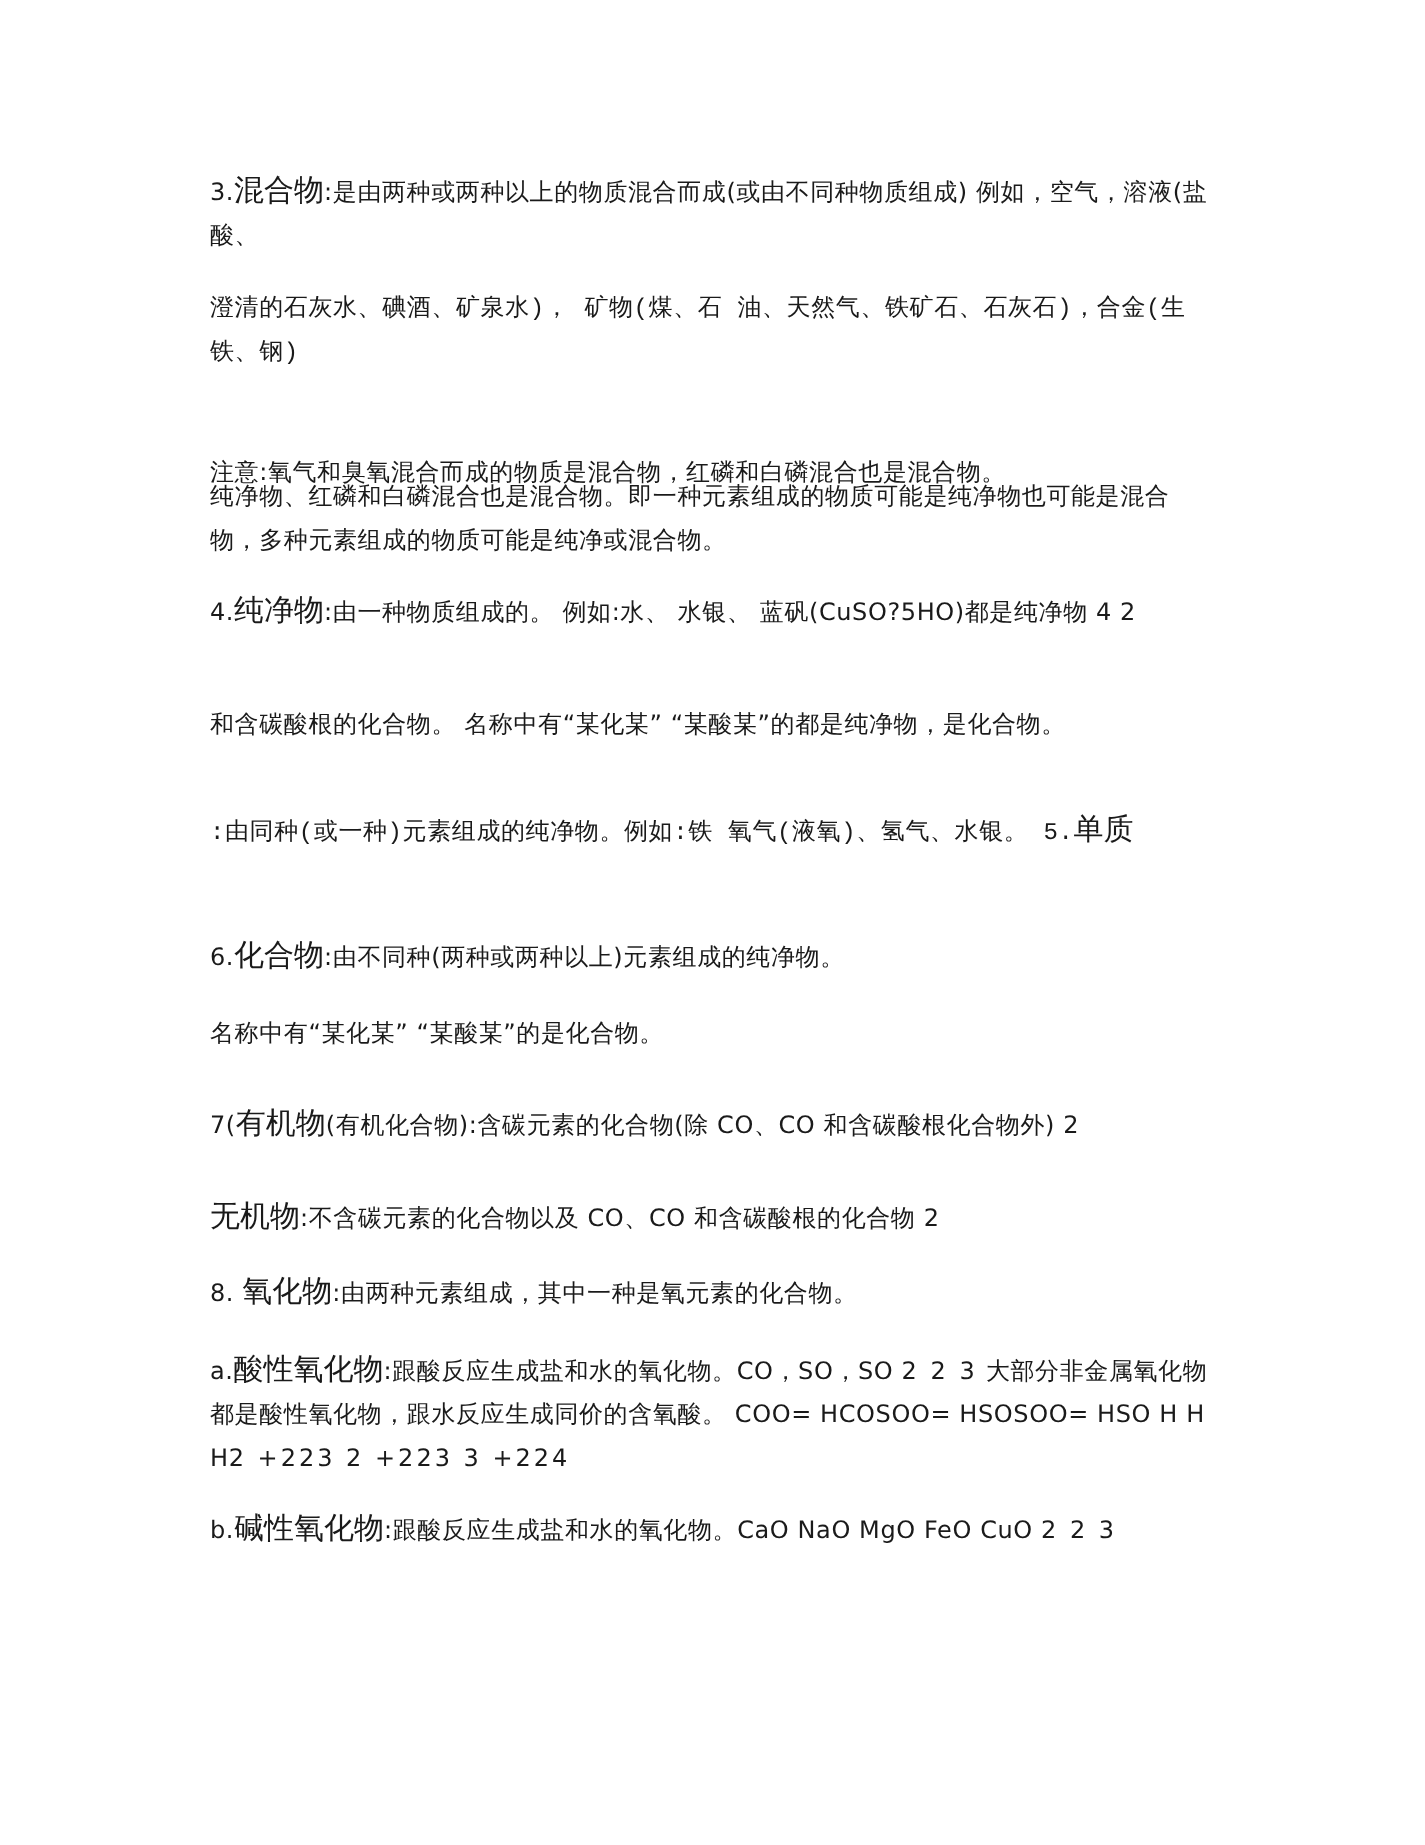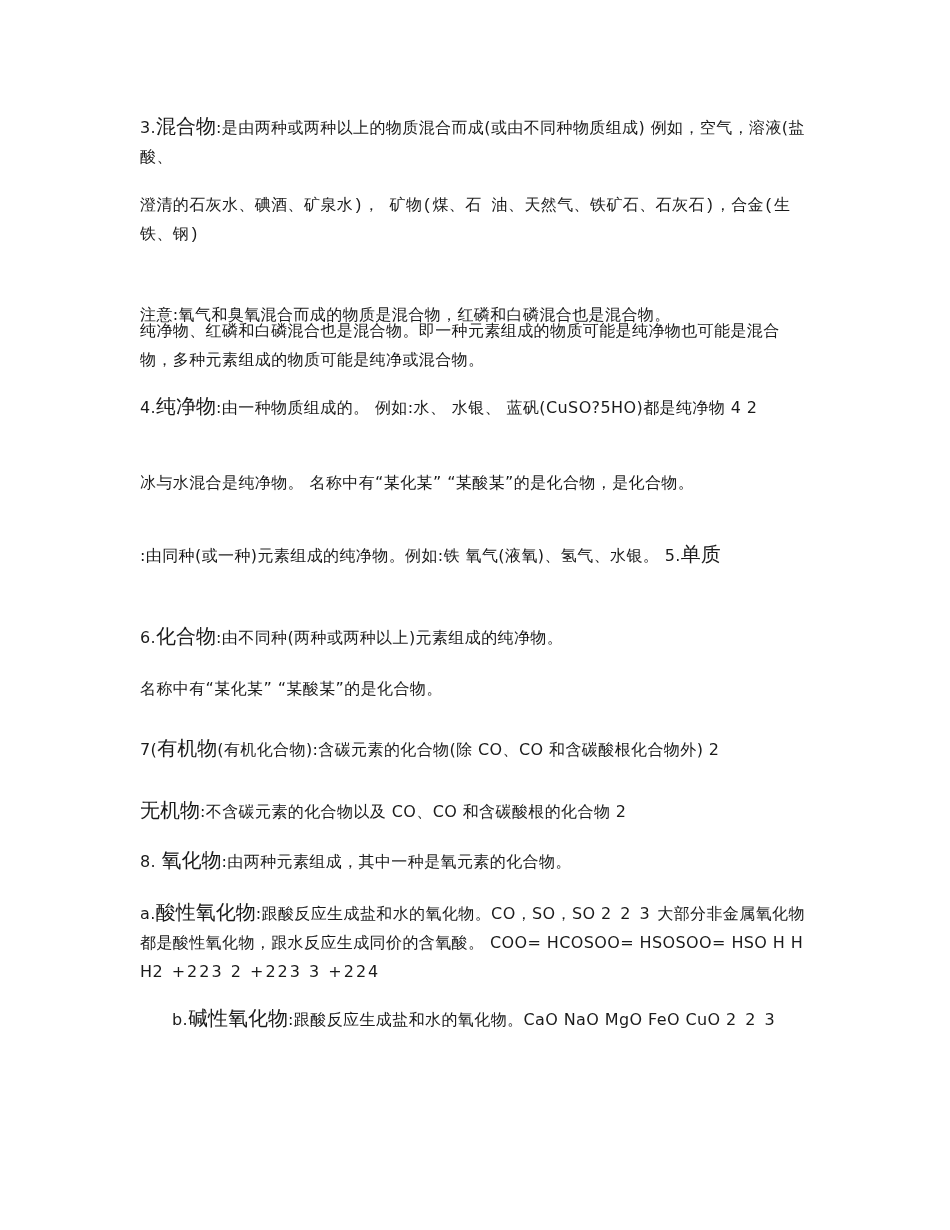--- a/index.html
+++ b/index.html
@@ -8,44 +8,44 @@
     .page { position: absolute; left: 140px; top: 112px; width: 672px; }
     .para { font-size: 16px; line-height: 29px; margin: 0; letter-spacing: 0.4px; word-break: break-all; }
     .big { font-size: 20px; letter-spacing: 0; }
     .sub { font-size: 16px; letter-spacing: 2px; }
     .p1 { position: absolute; top: 0; }
     .p2 { position: absolute; top: 80px; font-family: Liberation Mono, monospace; }
     .p3 { position: absolute; top: 156px; margin-top: 32px; }
     .p4 { position: absolute; top: 204px; }
     .p5 { position: absolute; top: 280px; text-align: right; }
     .p6 { position: absolute; top: 356px; }
-    .p7 { position: absolute; top: 428px; }
+    .p7 { position: absolute; top: 428px; font-family: Liberation Mono, monospace; }
     .p8 { position: absolute; top: 510px; }
     .p9 { position: absolute; top: 562px; }
     .p10 { position: absolute; top: 622px; }
     .p11 { position: absolute; top: 684px; }
     .p12 { position: absolute; top: 734px; }
     .p13 { position: absolute; top: 786px; }
-    .p14 { position: absolute; top: 892px; margin-left: 32px; }
+    .p14 { position: absolute; top: 892px; }
   </style>
 </head>
 <body>
 
 <div class="page">
   <p class="para p1"><span>3.</span><span class="big">混合物</span><span>:是由两种或两种以上的物质混合而成(或由不同种物质组成) 例如，空气，溶液(盐酸、</span></p>
 
   <p class="para p2"><span>澄清的石灰水、碘酒、矿泉水)， 矿物(煤、石 油、天然气、铁矿石、石灰石)，合金(生铁、钢)</span></p>
 
   <p class="para p3"><span>注意:氧气和臭氧混合而成的物质是混合物，红磷和白磷混合也是混合物。</span></p>
 
   <p class="para p4"><span>纯净物、红磷和白磷混合也是混合物。即一种元素组成的物质可能是纯净物也可能是混合物，多种元素组成的物质可能是纯净或混合物。</span></p>
 
   <p class="para p5"><span>4.</span><span class="big">纯净物</span><span>:由一种物质组成的。 例如:水、 水银、 蓝矾(CuSO?5HO)都是纯净物 4 2</span></p>
 
-  <p class="para p6"><span>冰与水混合是纯净物。 名称中有“某化某” “某酸某”的是化合物，是化合物。</span></p>
+  <p class="para p6"><span>和含碳酸根的化合物。 名称中有“某化某” “某酸某”的都是纯净物，是化合物。</span></p>
 
   <p class="para p7"><span>:由同种(或一种)元素组成的纯净物。例如:铁 氧气(液氧)、氢气、水银。 5.</span><span class="big">单质</span></p>
 
   <p class="para p8"><span>6.</span><span class="big">化合物</span><span>:由不同种(两种或两种以上)元素组成的纯净物。</span></p>
 
   <p class="para p9"><span>名称中有“某化某” “某酸某”的是化合物。</span></p>
 
   <p class="para p10"><span>7(</span><span class="big">有机物</span><span>(有机化合物):含碳元素的化合物(除 CO、CO 和含碳酸根化合物外) 2</span></p>
 
   <p class="para p11"><span class="big">无机物</span><span>:不含碳元素的化合物以及 CO、CO 和含碳酸根的化合物 2</span></p>

